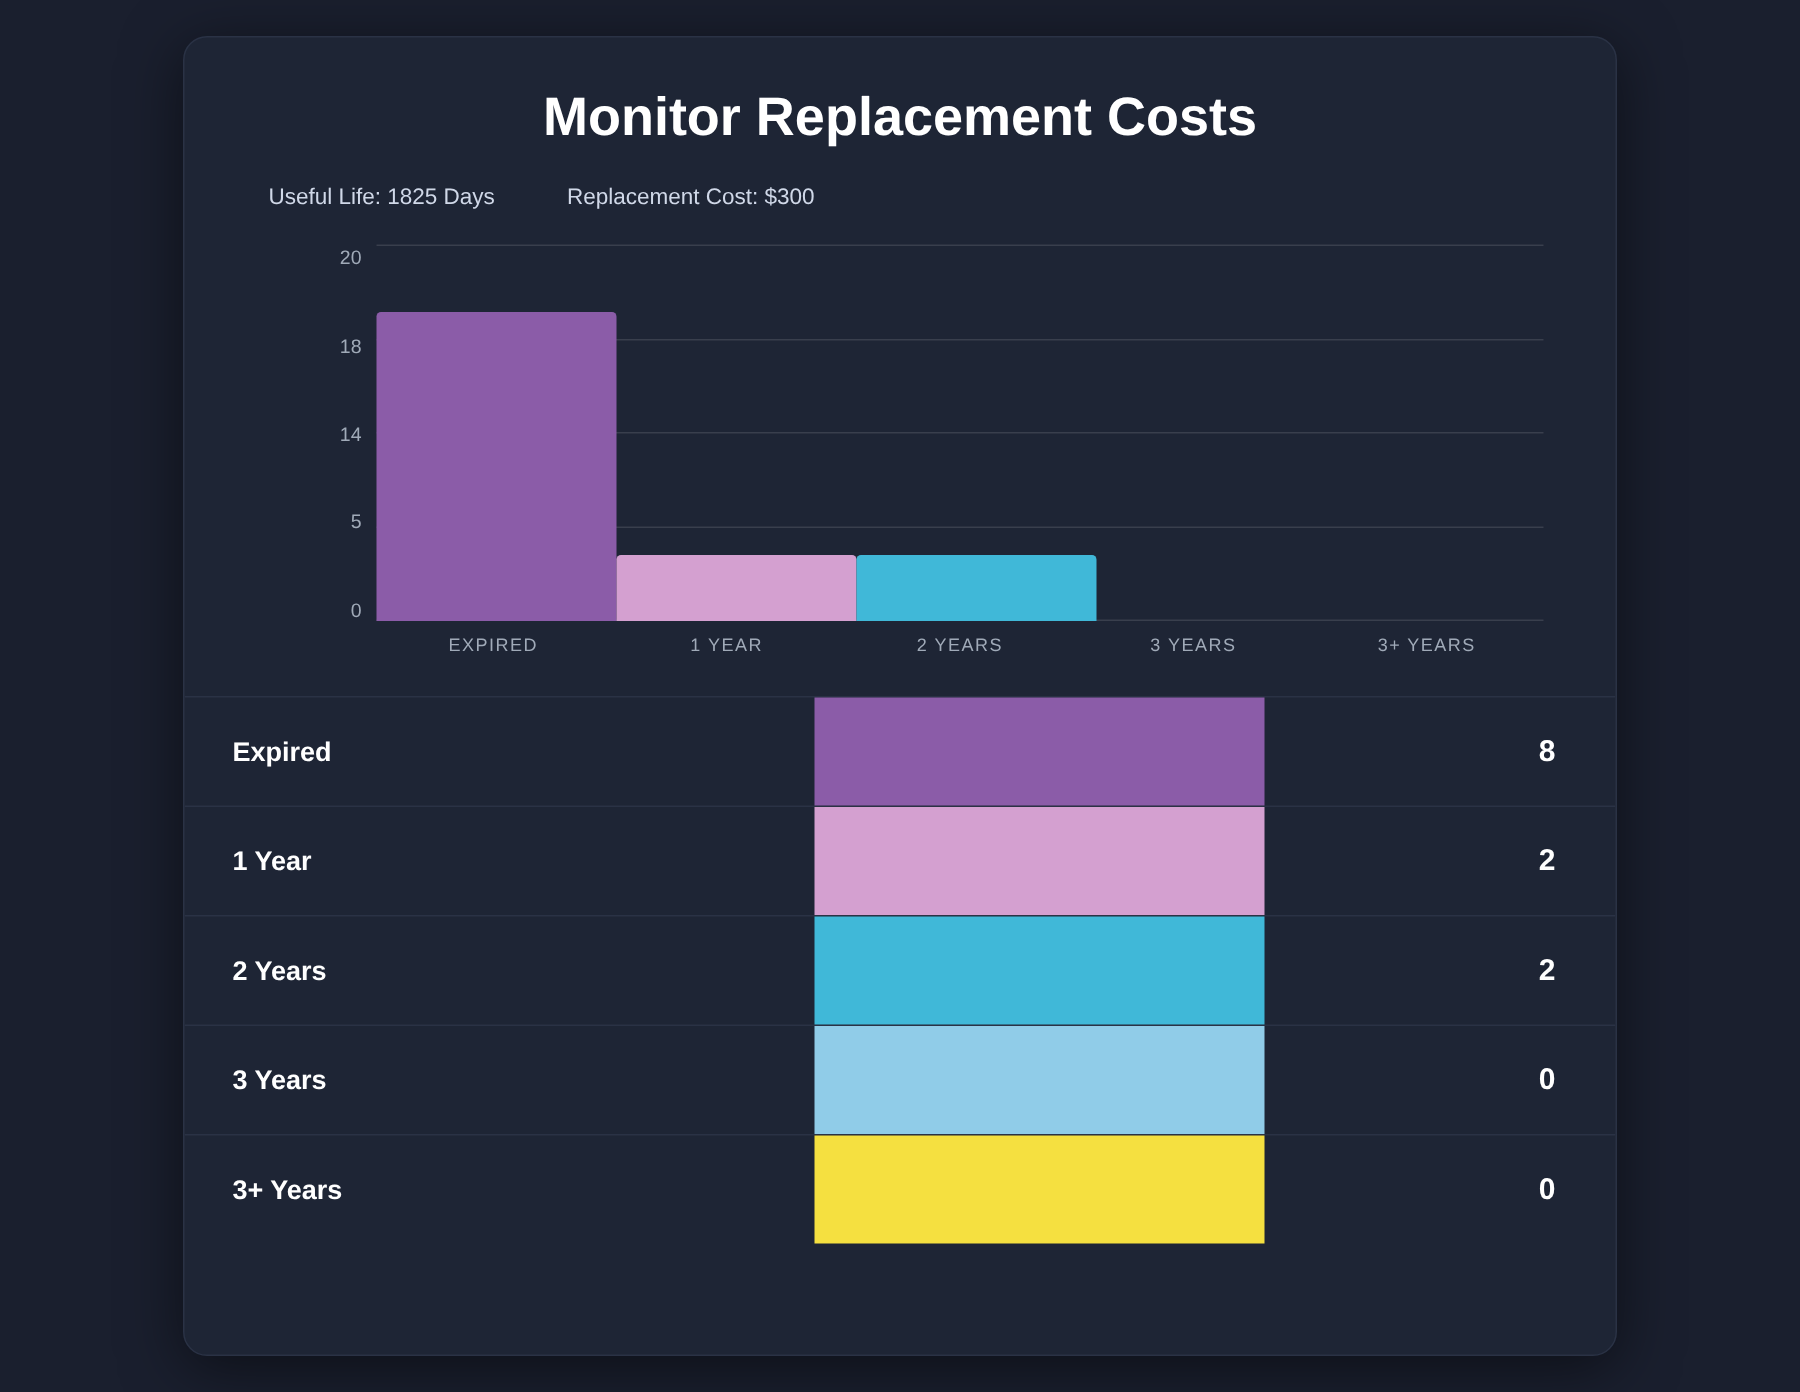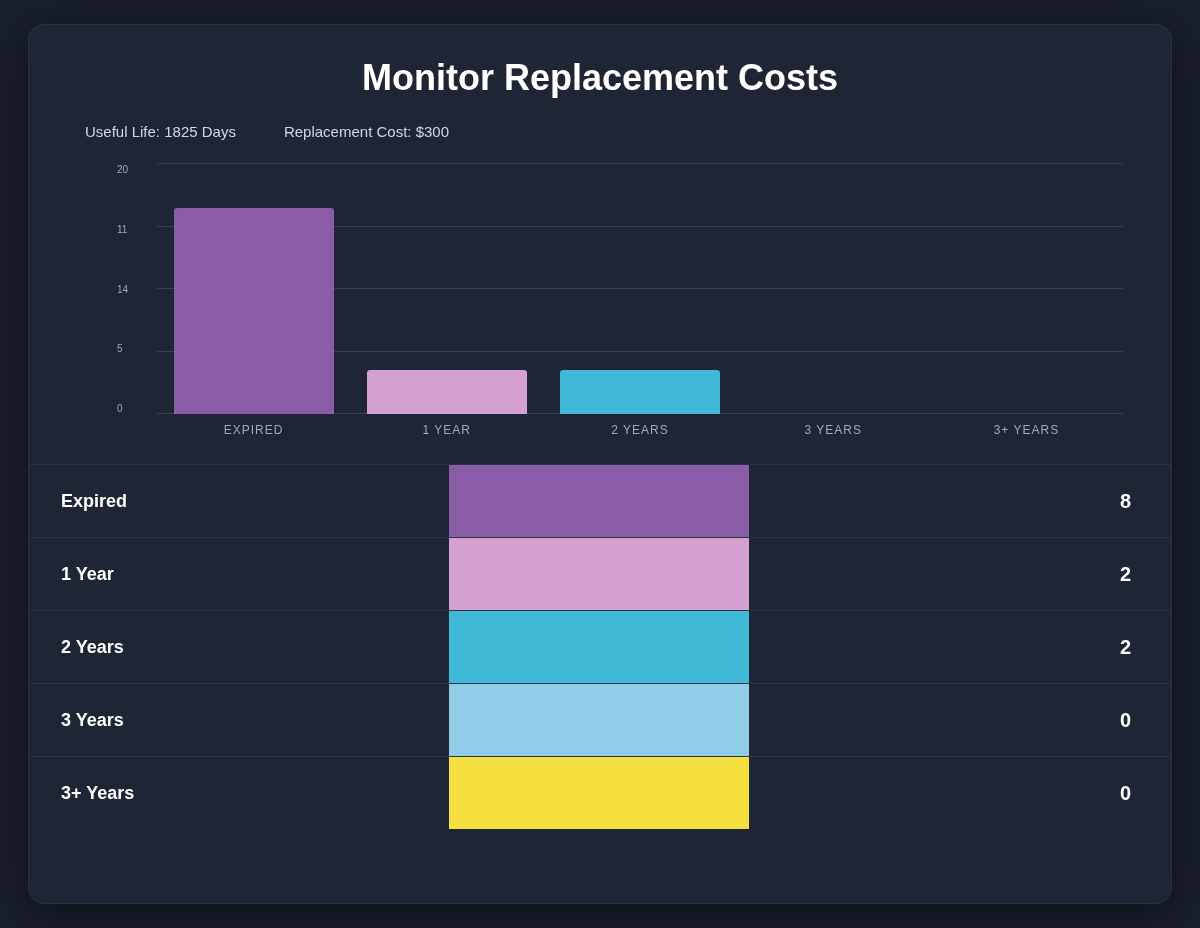--- a/index.html
+++ b/index.html
@@ -7,21 +7,21 @@
       background: #1a1f2e;
       display: flex;
       align-items: center;
       justify-content: center;
       min-height: 100vh;
       font-family: 'Segoe UI', Arial, sans-serif;
     }
     .card {
       background: #1e2535;
       border-radius: 16px;
-      width: 1144px;
+      width: 956px;
       min-height: 880px;
       padding: 0;
       overflow: hidden;
       box-shadow: 0 8px 40px rgba(0,0,0,0.5);
       border: 1px solid #2a3245;
     }
     .chart-section {
       padding: 32px 48px 20px 48px;
     }
     .page-title {
@@ -51,22 +51,22 @@
       left: 0;
       top: 0;
       bottom: 30px;
       width: 36px;
       display: flex;
       flex-direction: column-reverse;
       justify-content: space-between;
     }
     .y-label {
       color: #a0aab8;
-      font-size: 10px;
-      text-align: left;
+      font-size: 13px;
+      text-align: right;
       padding-right: 6px;
     }
     .chart-inner {
       position: absolute;
       left: 40px;
       right: 0;
       top: 0;
       bottom: 30px;
     }
     .grid-lines {
@@ -161,21 +161,21 @@
     <div class="meta-info">
       <span class="meta-item">Useful Life: 1825 Days</span>
       <span class="meta-item">Replacement Cost: $300</span>
     </div>
     <div class="chart-area">
 
       <div class="y-axis">
         <span class="y-label">0</span>
         <span class="y-label">5</span>
         <span class="y-label">14</span>
-        <span class="y-label">11</span>
+        <span class="y-label">18</span>
         <span class="y-label">20</span>
       </div>
 
       <div class="chart-inner">
         <div class="grid-lines">
           <div class="grid-line" style="bottom: 0%;"></div>
           <div class="grid-line" style="bottom: 25%;"></div>
           <div class="grid-line" style="bottom: 50%;"></div>
           <div class="grid-line" style="bottom: 75%;"></div>
           <div class="grid-line" style="bottom: 100%;"></div>

